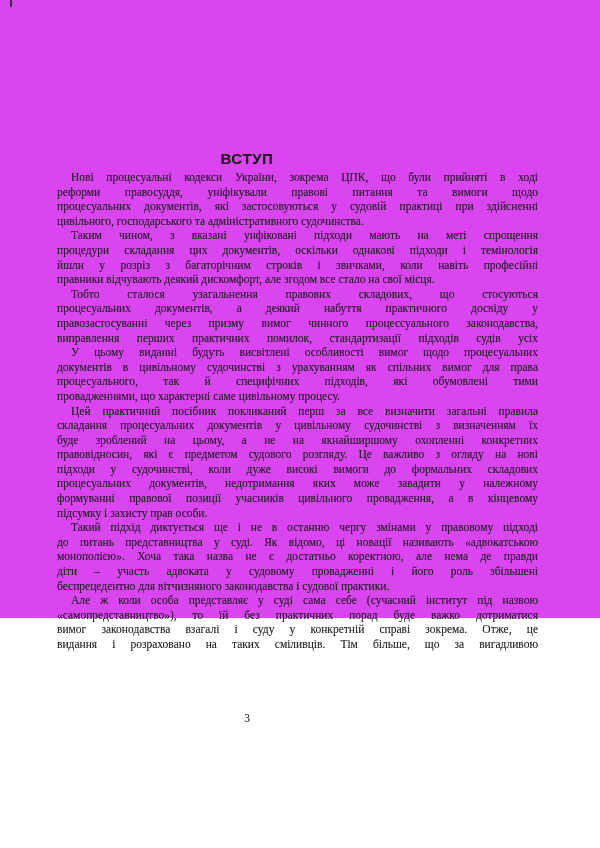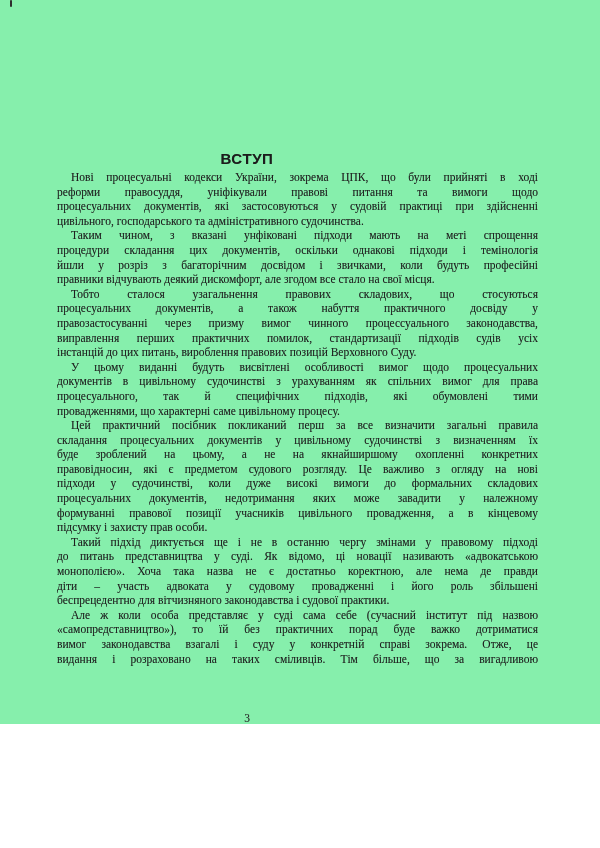--- a/index.html
+++ b/index.html
@@ -6,22 +6,22 @@
   body {
     width: 600px; height: 848px;
     background: #ffffff;
     overflow: hidden;
     position: relative;
     font-family: "Liberation Serif", "DejaVu Serif", serif;
   }
   .doc-page {
     position: absolute;
     left: 0; top: 0;
-    width: 600px; height: 724px;
-    background: #86efac;
+    width: 600px; height: 618px;
+    background: #d946ef;
   }
   .scan-mark {
     position: absolute;
     left: 10px; top: 0;
     width: 2px; height: 7px;
     background: #2e2e2e;
     border-radius: 1px;
   }
   .doc-title {
     position: absolute;
@@ -73,29 +73,28 @@
   <div class="doc-body">
       <div class="para">
         <div class="line first">Нові процесуальні кодекси України, зокрема ЦПК, що були прийняті в ході</div>
         <div class="line">реформи правосуддя, уніфікували правові питання та вимоги щодо</div>
         <div class="line">процесуальних документів, які застосовуються у судовій практиці при здійсненні</div>
         <div class="line last">цивільного, господарського та адміністративного судочинства.</div>
       </div>
       <div class="para">
         <div class="line first">Таким чином, з вказані унфіковані підходи мають на меті спрощення</div>
         <div class="line">процедури складання цих документів, оскільки однакові підходи і темінологія</div>
-        <div class="line">йшли у розріз з багаторічним досвідом і звичками, коли будуть професійні</div>
+        <div class="line">йшли у розріз з багаторічним строків і звичками, коли навіть професійні</div>
         <div class="line last">правники відчувають деякий дискомфорт, але згодом все стало на свої місця.</div>
       </div>
       <div class="para">
         <div class="line first">Тобто сталося узагальнення правових складових, що стосуються</div>
-        <div class="line">процесуальних документів, а також набуття практичного досвіду у</div>
+        <div class="line">процесуальних документів, а деякий набуття практичного досвіду у</div>
         <div class="line">правозастосуванні через призму вимог чинного процессуального законодавства,</div>
         <div class="line">виправлення перших практичних помилок, стандартизації підходів судів усіх</div>
-        <div class="line last">інстанцій до цих питань, вироблення правових позицій Верховного Суду.</div>
       </div>
       <div class="para">
         <div class="line first">У цьому виданні будуть висвітлені особливості вимог щодо процесуальних</div>
         <div class="line">документів в цивільному судочинстві з урахуванням як спільних вимог для права</div>
         <div class="line">процесуального, так й специфічних підходів, які обумовлені тими</div>
         <div class="line last">провадженнями, що характерні саме цивільному процесу.</div>
       </div>
       <div class="para">
         <div class="line first">Цей практичний посібник покликаний перш за все визначити загальні правила</div>
         <div class="line">складання процесуальних документів у цивільному судочинстві з визначенням їх</div>

